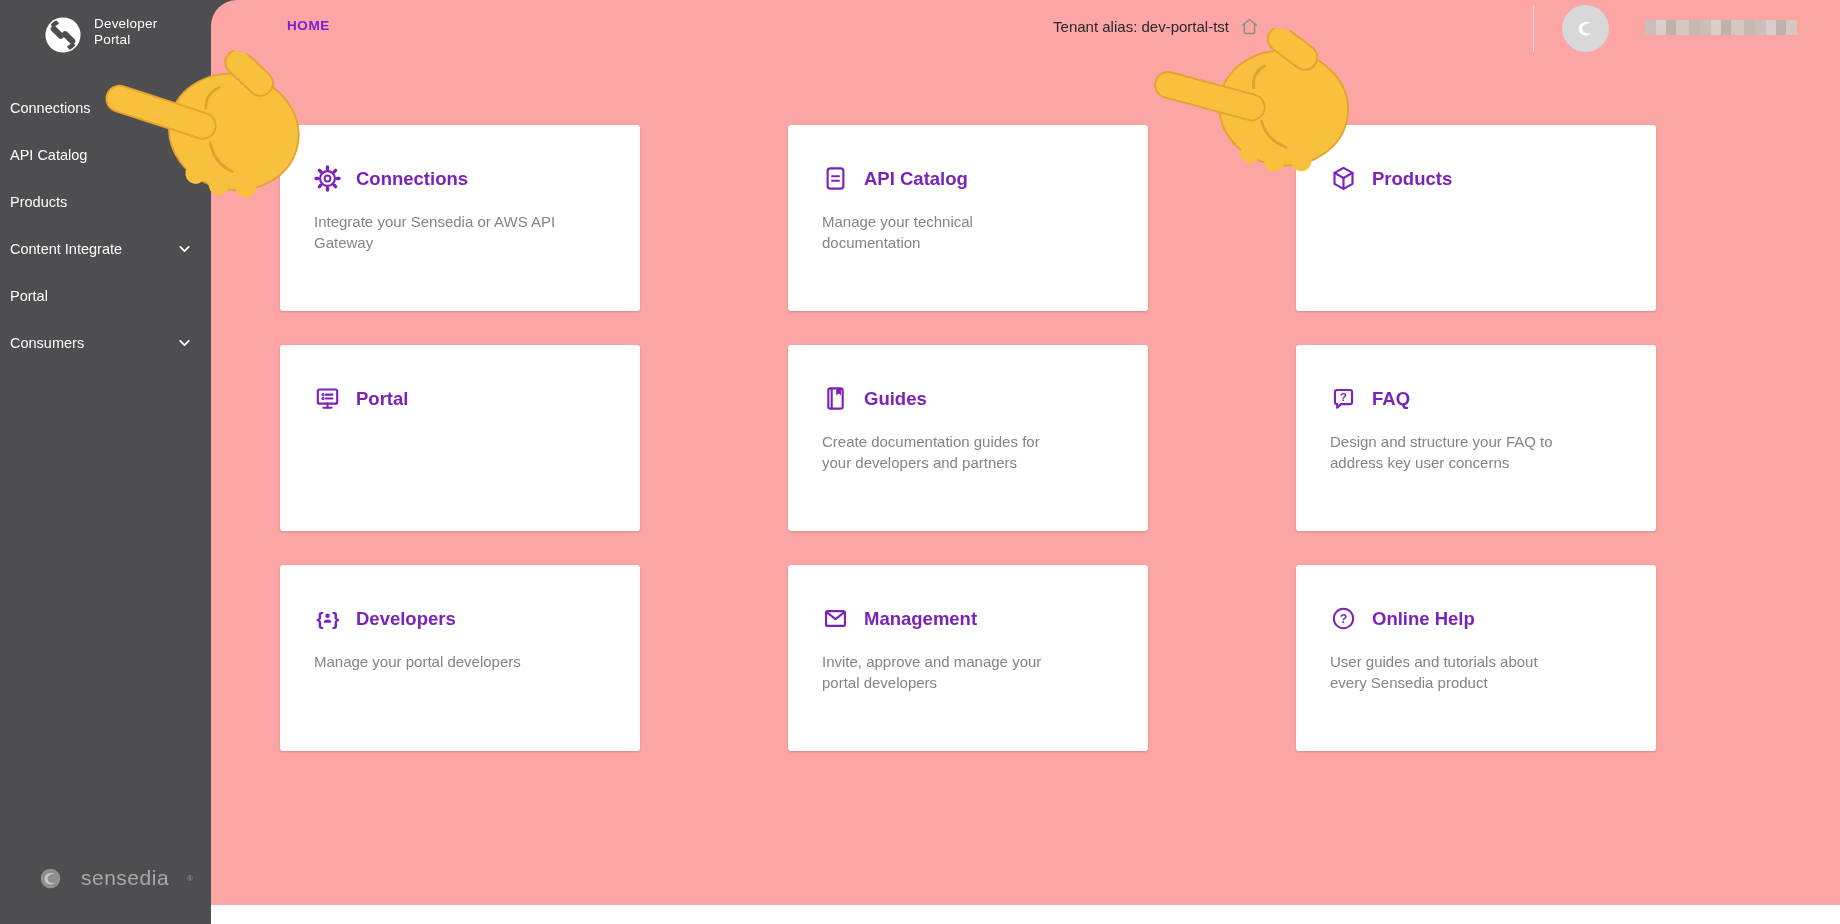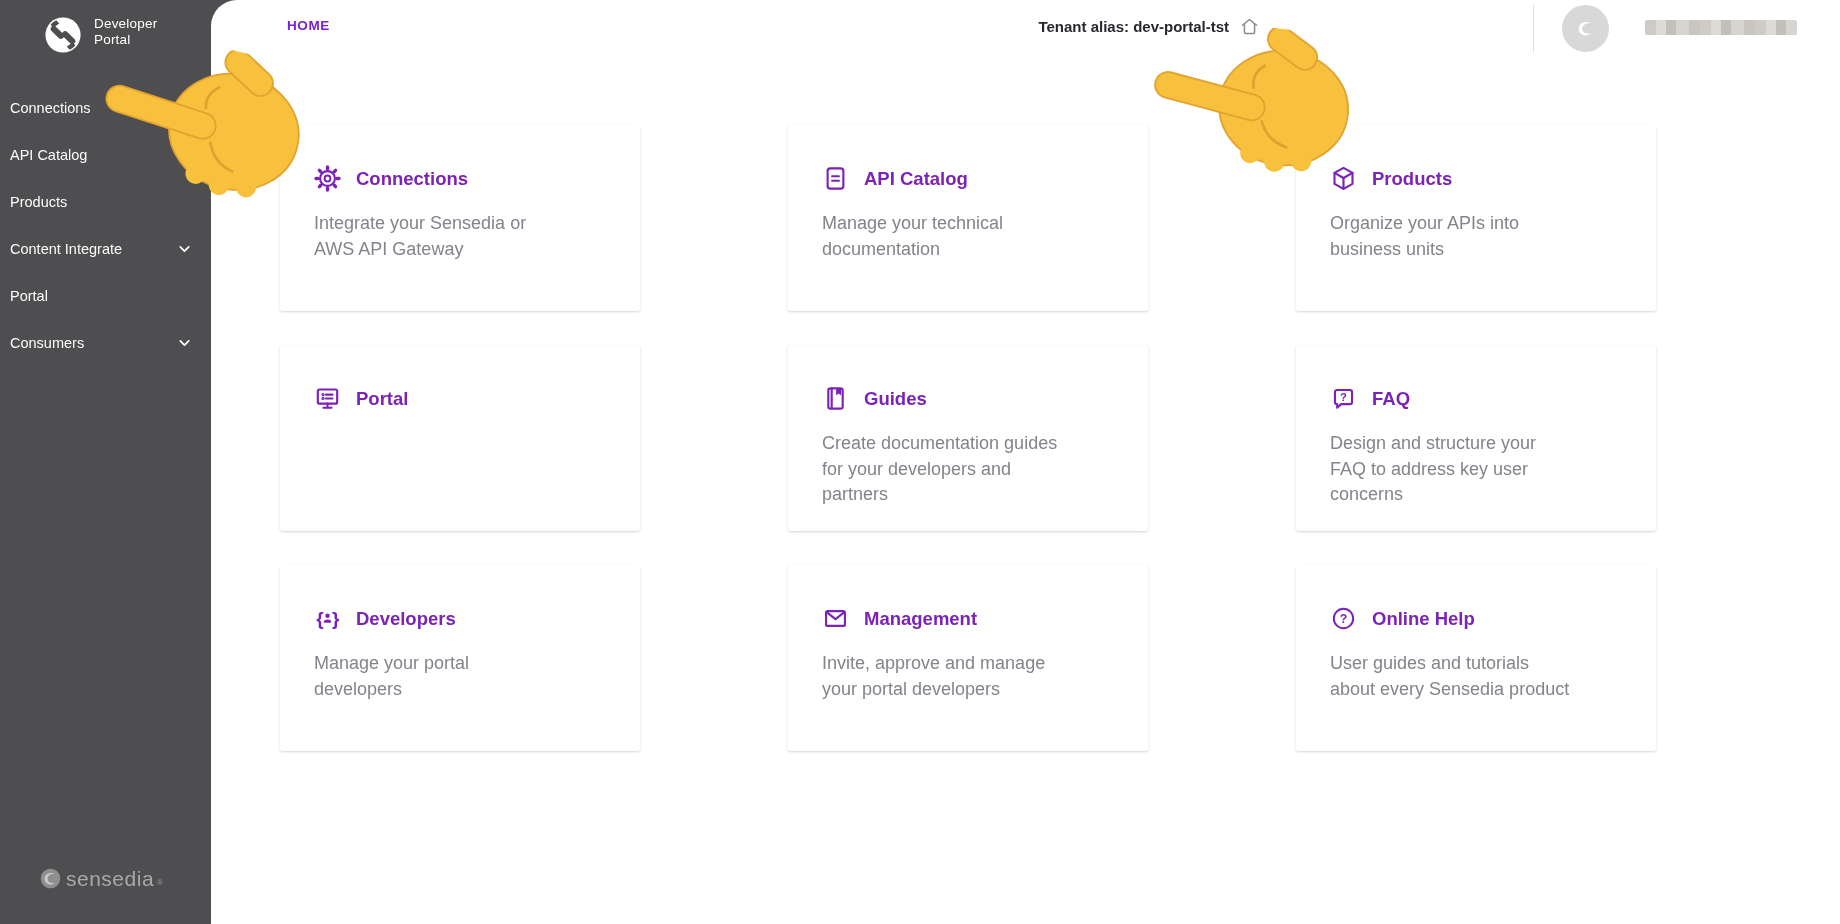--- a/index.html
+++ b/index.html
@@ -6,47 +6,47 @@
   html,body { width:1840px; height:924px; font-family:"Liberation Sans", sans-serif; }
   body { background:#4E4E50; position:relative; overflow:hidden; }
 
   
   .sidebar { position:absolute; left:0; top:0; width:211px; height:924px; background:#4E4E50; z-index:1; }
   .brand { position:absolute; left:44px; top:16px; display:flex; gap:12px; }
   .brand-title { color:#FFFFFF; font-size:13.5px; line-height:1.2; letter-spacing:.2px; }
   .nav { position:absolute; left:0; top:84px; width:211px; }
   .nav-item { position:relative; height:47px; display:flex; align-items:center; padding-left:10px; color:#FCFCFC; font-size:14.5px; cursor:pointer; }
   .nav-item .chev { position:absolute; left:176px; top:50%; transform:translateY(-50%); }
-  .side-footer { position:absolute; left:38px; top:866px; display:flex; align-items:center; gap:3px; }
+  .side-footer { position:absolute; left:38px; top:866px; display:flex; gap:18px; }
   .side-footer .sf-text { color:#A8A8A8; font-size:21px; letter-spacing:.5px; }
   .side-footer .sf-reg { color:#9A9A9A; font-size:8px; margin-top:8px; }
 
   
-  .content { position:absolute; left:211px; top:0; right:0; bottom:0; background:#ffffff; border-top-left-radius:26px; z-index:2; }
+  .content { position:absolute; left:211px; top:0; right:0; bottom:0; background:#fca5a5; border-top-left-radius:26px; z-index:2; }
   .bottom-strip { position:absolute; left:0; right:0; bottom:0; height:19px; background:#FFFFFF; }
 
   
   .breadcrumb { position:absolute; left:76px; top:18px; color:#7A1ED6; font-size:13.5px; font-weight:700; letter-spacing:.6px; text-decoration:none; cursor:pointer; }
   .tenant { position:absolute; right:580px; top:16px; display:flex; align-items:center; gap:10px; }
-  .tenant-text { color:#28282E; font-size:15px; font-weight:700; white-space:nowrap; }
+  .tenant-text { color:#28282E; font-size:15px; font-weight:400; white-space:nowrap; }
   .hdr-divider { position:absolute; left:1322px; top:5px; width:1px; height:47px; background:#DFDFE1; }
   .avatar { position:absolute; left:1351px; top:5px; width:47px; height:47px; border-radius:50%; background:#D8D8D8; display:flex; align-items:center; justify-content:center; cursor:pointer; }
   .user-blur { position:absolute; left:1434px; top:20px; width:152px; height:15px; border-radius:2px;
     background:
       repeating-linear-gradient(90deg, #c7c3be 0 11px, #d8d5d1 11px 21px, #b9b4ad 21px 31px, #d1cec9 31px 44px, #c0bcb6 44px 55px),
       #cccccc;
     opacity:.85; }
 
   
   .grid { position:absolute; left:69px; top:125px; display:grid; grid-template-columns:repeat(3,360px); column-gap:148px; row-gap:34px; }
   .card { width:360px; height:186px; background:#FFFFFF; border-radius:3px;
     box-shadow:0 1px 3px rgba(60,64,67,.14), 0 1px 2px rgba(0,0,0,.07); padding:40px 34px 0 34px; cursor:pointer; }
   .card-head { display:flex; align-items:center; gap:15px; }
   .card-title { color:#7B22B8; font-size:18.5px; font-weight:700; }
-  .card-desc { margin-top:19px; max-width:246px; color:#83838B; font-size:18px; line-height:1.42; }
+  .card-desc { margin-top:19px; max-width:246px; color:#83838B; font-size:15px; line-height:1.42; }
   .cicon { flex:0 0 auto; display:flex; }
 
   
   .hand { position:absolute; z-index:50; pointer-events:none; }
   .hand1 { left:98px; top:46px; width:214px; transform:rotate(13deg); }
   .hand2 { left:1148px; top:26px; width:212px; transform:rotate(7deg); }
 
   svg { display:block; }
 </style>
 </head>
@@ -178,21 +178,20 @@
       <div class="card-head">
         <span class="cicon">
           <svg width="27" height="27" viewBox="0 0 24 24" fill="none" stroke="#7B22B8" stroke-width="1.9" stroke-linecap="round" stroke-linejoin="round">
             <path d="M12 2.6 L20 7 V16.8 L12 21.2 L4 16.8 V7 Z"></path>
             <path d="M4 7 L12 11.6 L20 7"></path>
             <line x1="12" y1="11.6" x2="12" y2="21.2"></line>
           </svg>
         </span>
         <span class="card-title">Products</span>
       </div>
-      <div class="card-desc">Organize your APIs into business units</div>
     </div>
 
     <div class="card">
       <div class="card-head">
         <span class="cicon">
           <svg width="27" height="27" viewBox="0 0 24 24" fill="none" stroke="#7B22B8" stroke-width="1.9" stroke-linecap="round" stroke-linejoin="round">
             <rect x="3.4" y="4" width="17.2" height="12.6" rx="1.6"></rect>
             <circle cx="8" cy="8.6" r="0.5" fill="#7B22B8"></circle>
             <line x1="10.6" y1="8.6" x2="16.4" y2="8.6"></line>
             <circle cx="8" cy="12" r="0.5" fill="#7B22B8"></circle>

